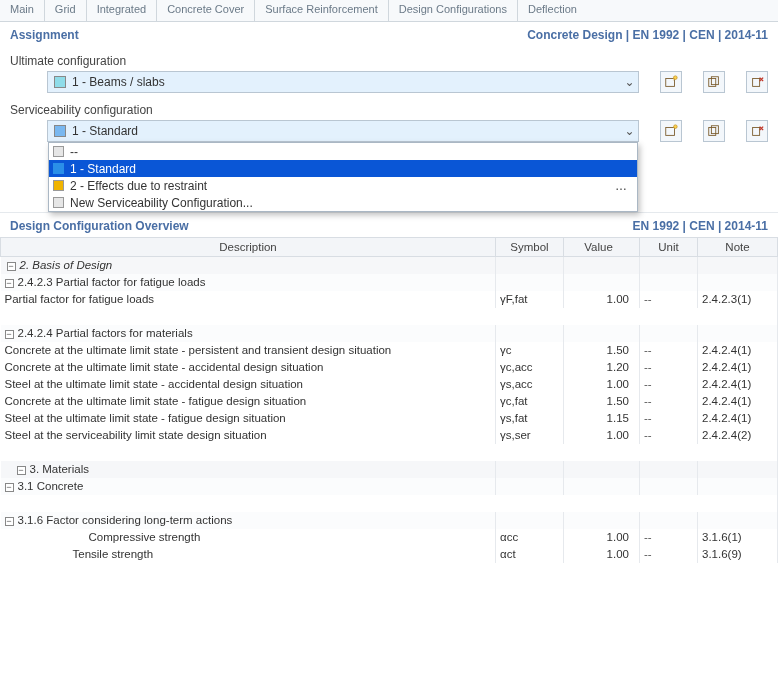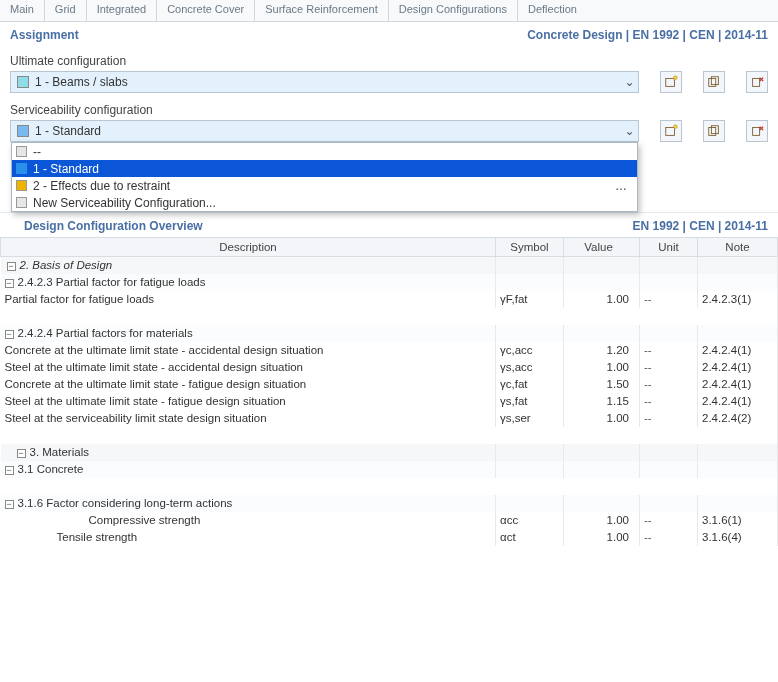--- a/index.html
+++ b/index.html
@@ -31,21 +31,21 @@
     display: flex;
     justify-content: space-between;
     padding: 6px 10px 4px 10px;
     color: #4a6fa5;
     font-weight: 600;
     font-size: 12px;
   }
   .section-head .right { color: #4a6fa5; font-weight: 600; }
   .form-area { padding: 4px 10px 10px 10px; }
   .field-label { color: #444; margin: 4px 0 3px 0; }
-  .combo-row { display: flex; align-items: center; gap: 21px; }
+  .combo-row { display: flex; align-items: center; gap: 21px; margin-left: 37px; }
   .combo {
     flex: 1;
     height: 22px;
     border: 1px solid #b9c6d2;
     background: #e3f1fd;
     display: flex;
     align-items: center;
     position: relative;
   }
   .combo .swatch {
@@ -81,21 +81,21 @@
     padding: 0 4px;
     cursor: pointer;
   }
   .dd-item .sw { width: 11px; height: 11px; border: 1px solid #999; margin-right: 6px; flex:none; }
   .dd-item.selected { background: #0a56d6; color: #fff; }
   .dd-item .ell { margin-left: auto; padding-right: 6px; color: inherit; }
   .spacer { height: 60px; }
 
   .overview-head {
     display: flex; justify-content: space-between;
-    padding: 6px 10px 4px 24px;
+    padding: 6px 10px 4px 10px;
     color: #4a6fa5; font-weight: 600;
     border-top: 1px solid #e5e9ed;
   }
   table.grid {
     width: 100%; border-collapse: collapse;
     font-size: 11.5px;
   }
   table.grid th {
     background: #f3f5f8;
     border: 1px solid #d8dde3;
@@ -264,20 +264,27 @@
         <td colspan="5">&nbsp;</td>
       </tr>
       <tr class="subgroup">
         <td class="c-desc ind1"><span class="exp">−</span>2.4.2.4 Partial factors for materials</td>
         <td class="c-sym"></td>
         <td class="c-val"></td>
         <td class="c-unit"></td>
         <td class="c-note"></td>
       </tr>
       <tr>
+        <td class="c-desc ind3">Concrete at the ultimate limit state - persistent and transient design situation</td>
+        <td class="c-sym">γc</td>
+        <td class="c-val">1.50</td>
+        <td class="c-unit">--</td>
+        <td class="c-note">2.4.2.4(1)</td>
+      </tr>
+      <tr>
         <td class="c-desc ind3">Concrete at the ultimate limit state - accidental design situation</td>
         <td class="c-sym">γc,acc</td>
         <td class="c-val">1.20</td>
         <td class="c-unit">--</td>
         <td class="c-note">2.4.2.4(1)</td>
       </tr>
       <tr>
         <td class="c-desc ind3">Steel at the ultimate limit state - accidental design situation</td>
         <td class="c-sym">γs,acc</td>
         <td class="c-val">1.00</td>
@@ -333,20 +340,20 @@
         <td class="c-note"></td>
       </tr>
       <tr>
         <td class="c-desc" style="padding-left: 88px;">Compressive strength</td>
         <td class="c-sym">αcc</td>
         <td class="c-val">1.00</td>
         <td class="c-unit">--</td>
         <td class="c-note">3.1.6(1)</td>
       </tr>
       <tr>
-        <td class="c-desc" style="padding-left: 56px;">Tensile strength</td>
+        <td class="c-desc" style="padding-left: 72px;">Tensile strength</td>
         <td class="c-sym">αct</td>
         <td class="c-val">1.00</td>
         <td class="c-unit">--</td>
-        <td class="c-note">3.1.6(4)</td>
+        <td class="c-note">3.1.6(9)</td>
       </tr>
     </tbody>
 </table>
 
 </body></html>

